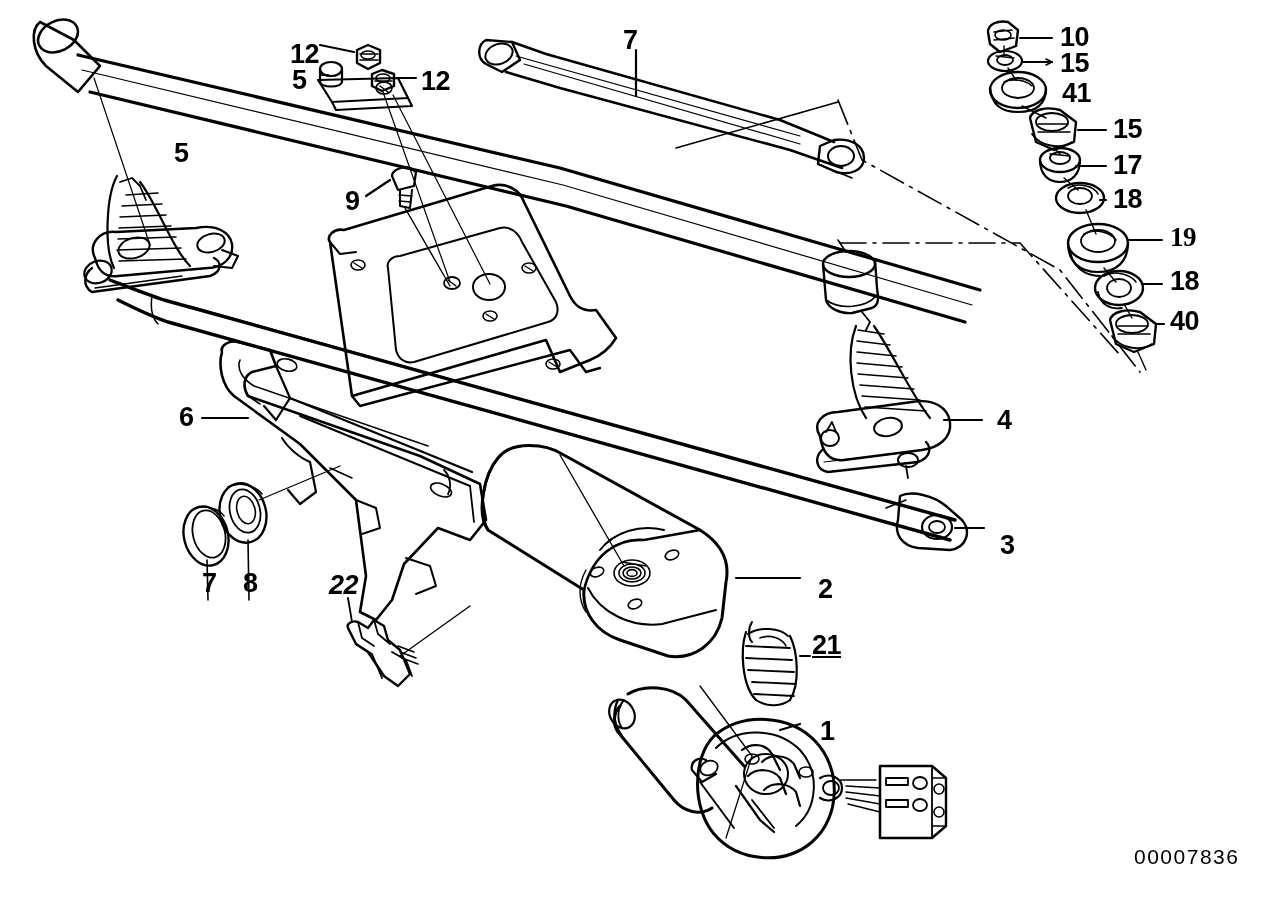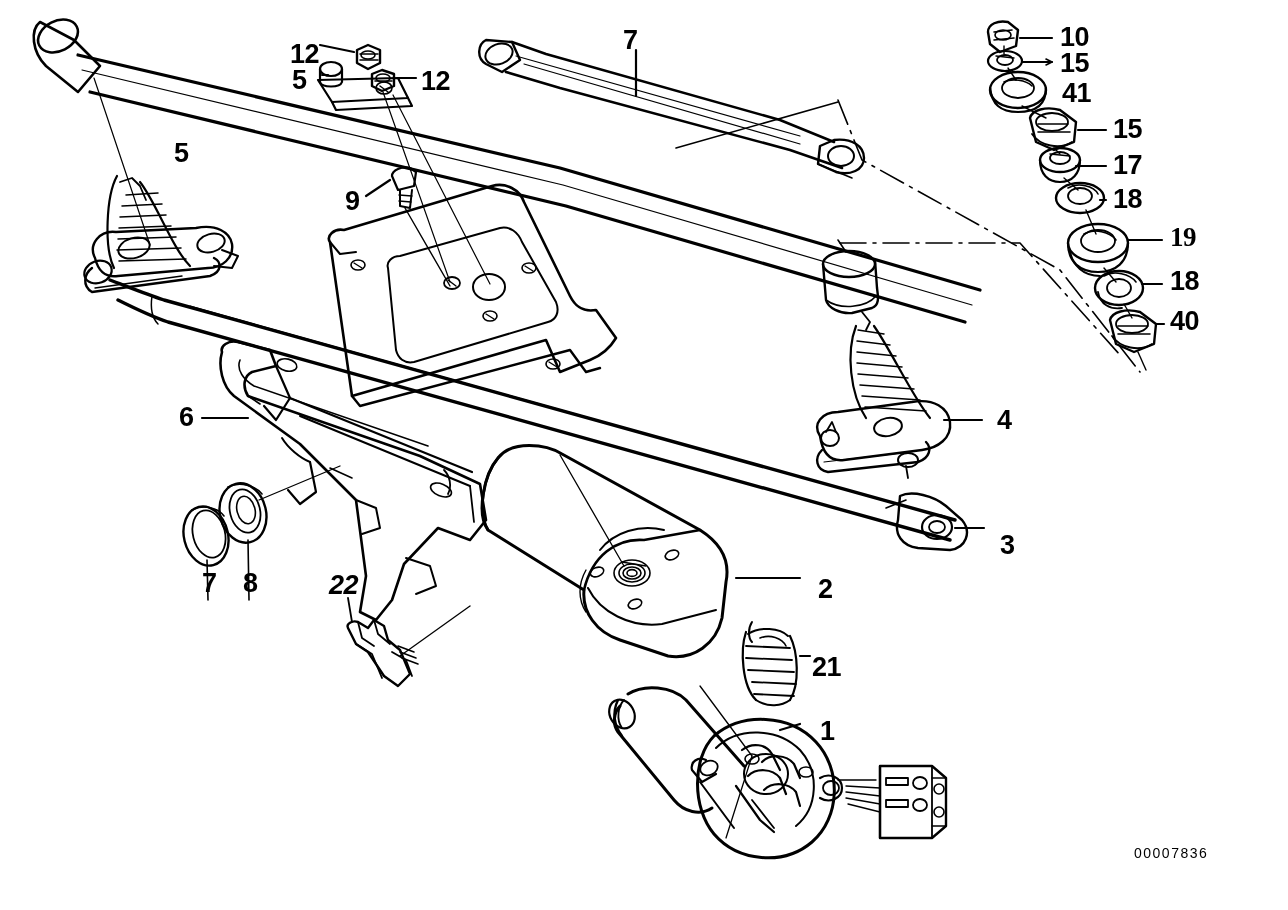--- a/index.html
+++ b/index.html
@@ -31,21 +31,21 @@
     font-size: 27px;
     color: #000000;
     line-height: 1;
     letter-spacing: -0.5px;
     white-space: nowrap;
     user-select: none;
   }
   .partnum {
     position: absolute;
     font-family: "Liberation Sans", sans-serif;
-    font-size: 14px;
+    font-size: 21px;
     letter-spacing: 1.5px;
     color: #000000;
     white-space: nowrap;
   }
 </style>
 </head>
 <body>
 
 <div id="diagram-root">
 
@@ -433,19 +433,19 @@
   <div class="callout" style="left:421px; top:68px;">12</div>
   <div class="callout" style="left:623px; top:27px;">7</div>
   <div class="callout" style="left:1060px; top:24px;">10</div>
   <div class="callout" style="left:1060px; top:50px;">15</div>
   <div class="callout" style="left:1113px; top:116px;">15</div>
   <div class="callout" style="left:1113px; top:152px;">17</div>
   <div class="callout" style="left:1113px; top:186px;">18</div>
   <div class="callout" style="left:1170px; top:224px;font-family:Liberation Serif, serif;">19</div>
   <div class="callout" style="left:1170px; top:308px;">40</div>
   <div class="callout" style="left:1170px; top:268px;">18</div>
-  <div class="callout" style="left:812px; top:654px;">21</div>
+  <div class="callout" style="left:812px; top:632px;text-decoration:underline;">21</div>
   <div class="callout" style="left:329px; top:572px;font-style:italic;">22</div>
   <div class="callout" style="left:1062px; top:80px;">41</div>
 
   <div class="partnum" style="left:1134px; top:845px;">00007836</div>
 
 </div>
 
 </body></html>

